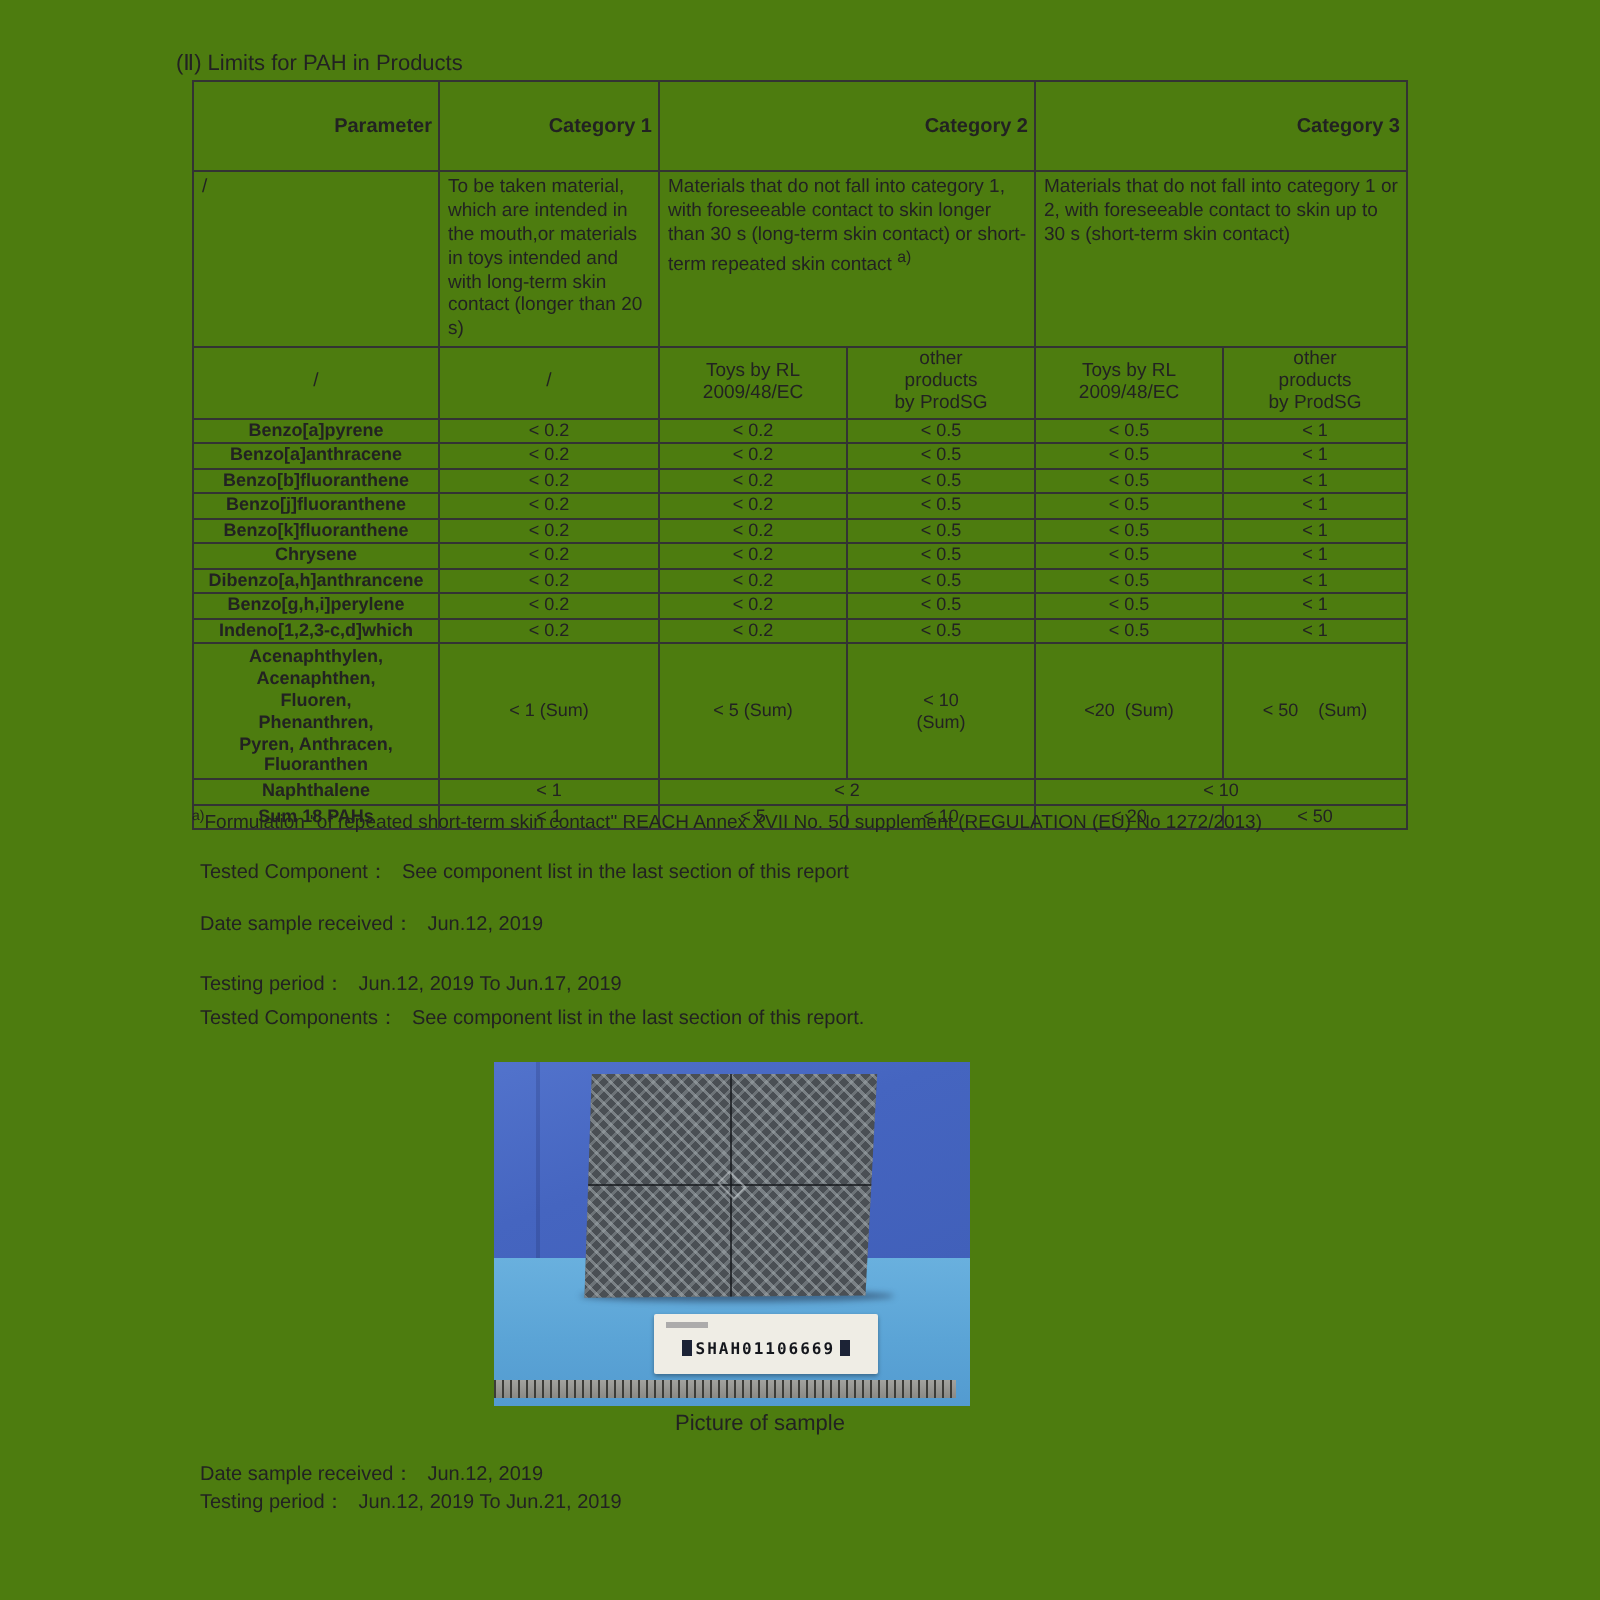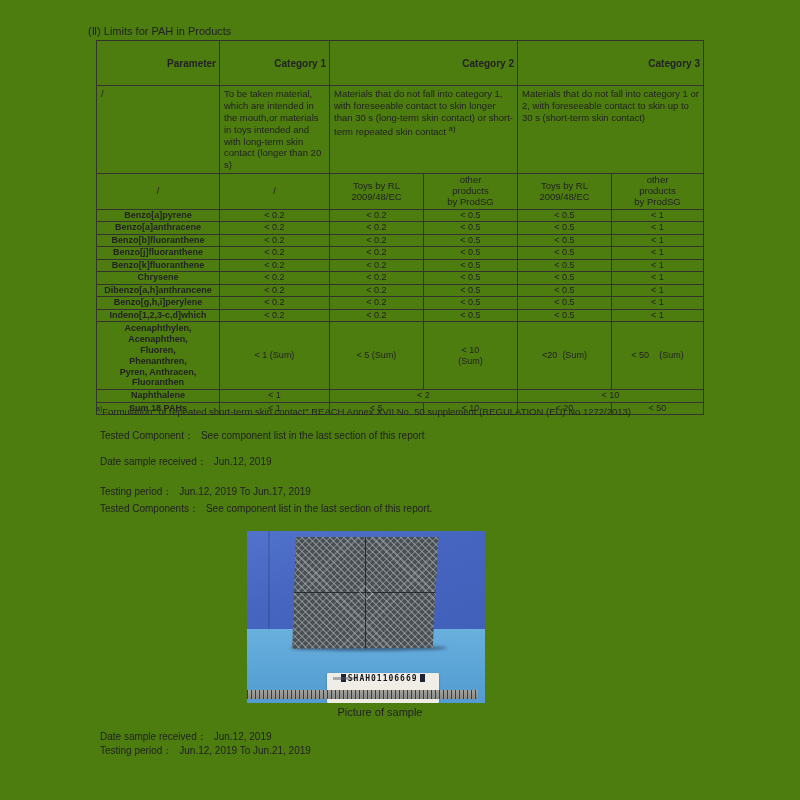--- a/index.html
+++ b/index.html
@@ -68,21 +68,21 @@
     background-position:center center, center center, 0 0, 0 0;
     background-repeat:no-repeat, no-repeat, repeat, repeat;
   }
   .plate-center-diamond {
     position:absolute; left:46%; top:46%; width:8%; height:8%;
     border:1px solid rgba(200,205,210,0.55); transform:rotate(45deg);
   }
   .sample-label {
     position:absolute; left:33.5%; top:73.5%; width:47%; height:17%;
     background:#efede5; border-radius:1px; box-shadow:0 1px 2px rgba(0,0,0,0.35);
-    display:flex; align-items:flex-end; justify-content:center; padding-bottom:20px;margin-top:16px;
+    display:flex; align-items:flex-end; justify-content:center; padding-bottom:8px;
   }
   .label-smudge { position:absolute; left:6%; top:12%; width:18%; height:3px; background:rgba(90,90,100,0.45); }
   .label-row { display:flex; align-items:center; gap:2px; }
   .label-cap { width:5px; height:8px; background:#1c2336; }
   .label-code {
     font-family:"DejaVu Sans Mono", monospace; font-size:8px; font-weight:bold;
     letter-spacing:1px; color:#14161c; white-space:nowrap;
   }
   .ruler {
     position:absolute; left:0; top:92.5%; width:97%; height:5%;

